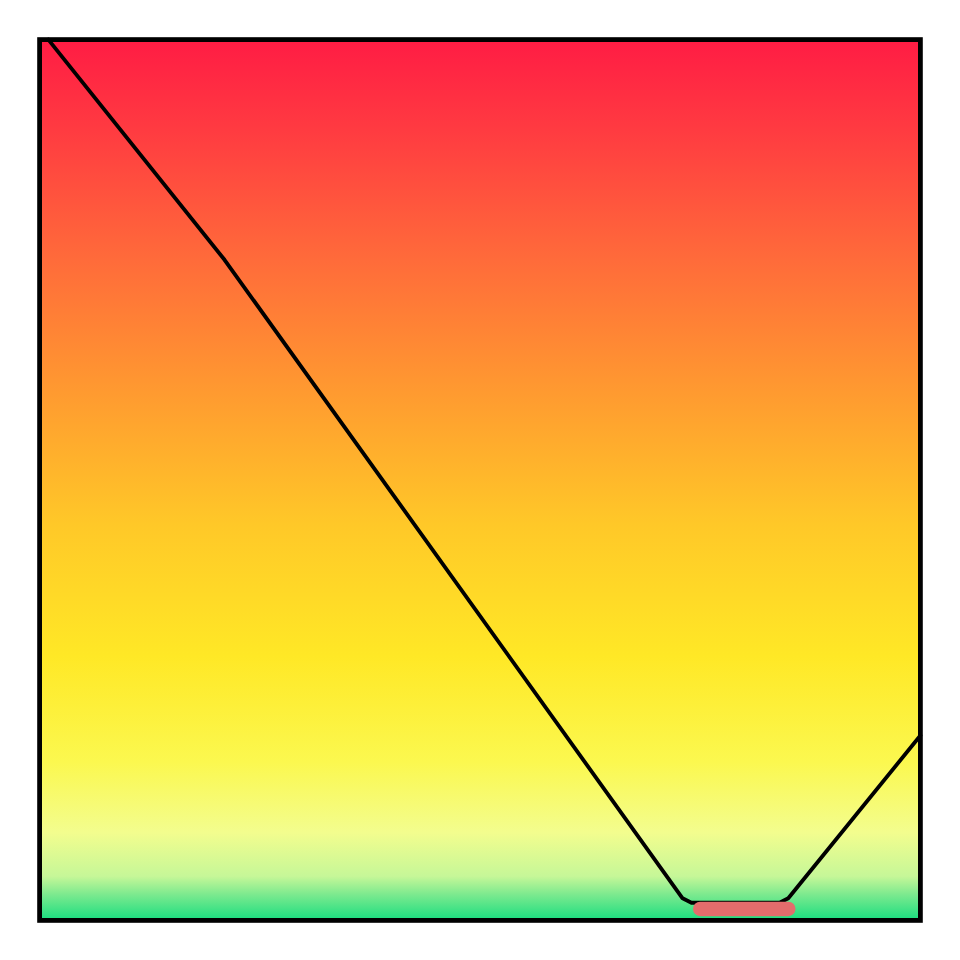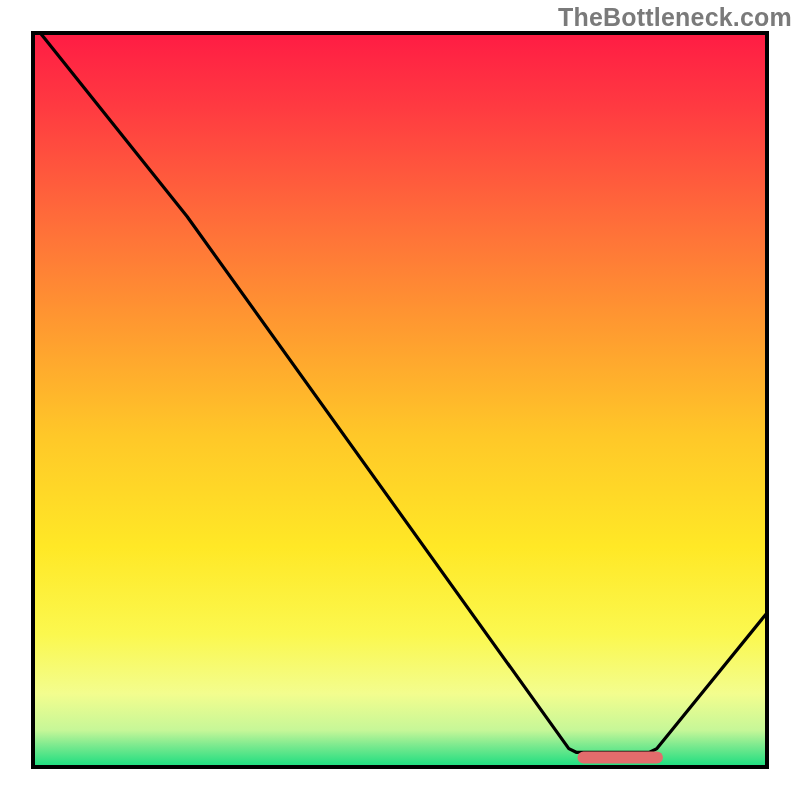--- a/index.html
+++ b/index.html
@@ -54,15 +54,14 @@
 
   <rect x="33" y="33" width="734" height="734" fill="url(#bg-grad)"></rect>
 
   <rect x="33" y="33" width="734" height="734" fill="none" stroke="#000000" stroke-width="4"></rect>
 
   <path id="curve-path" d="M40.3 33.0 L187.1 216.5 L568.8 748.6 L576.2 752.3 L649.6 752.3 L656.9 748.6 L767.0 612.9" fill="none" stroke="#000000" stroke-width="3.2" stroke-linejoin="round" stroke-linecap="round"></path>
 
   <line id="marker-line" x1="583.5" y1="757.458" x2="656.9" y2="757.458" stroke="#e36c6c" stroke-width="12" stroke-linecap="round"></line>
 </svg>
 
-<div class="watermark">TheBottleneck.com</div>
 
 </div>
 
 </body></html>

